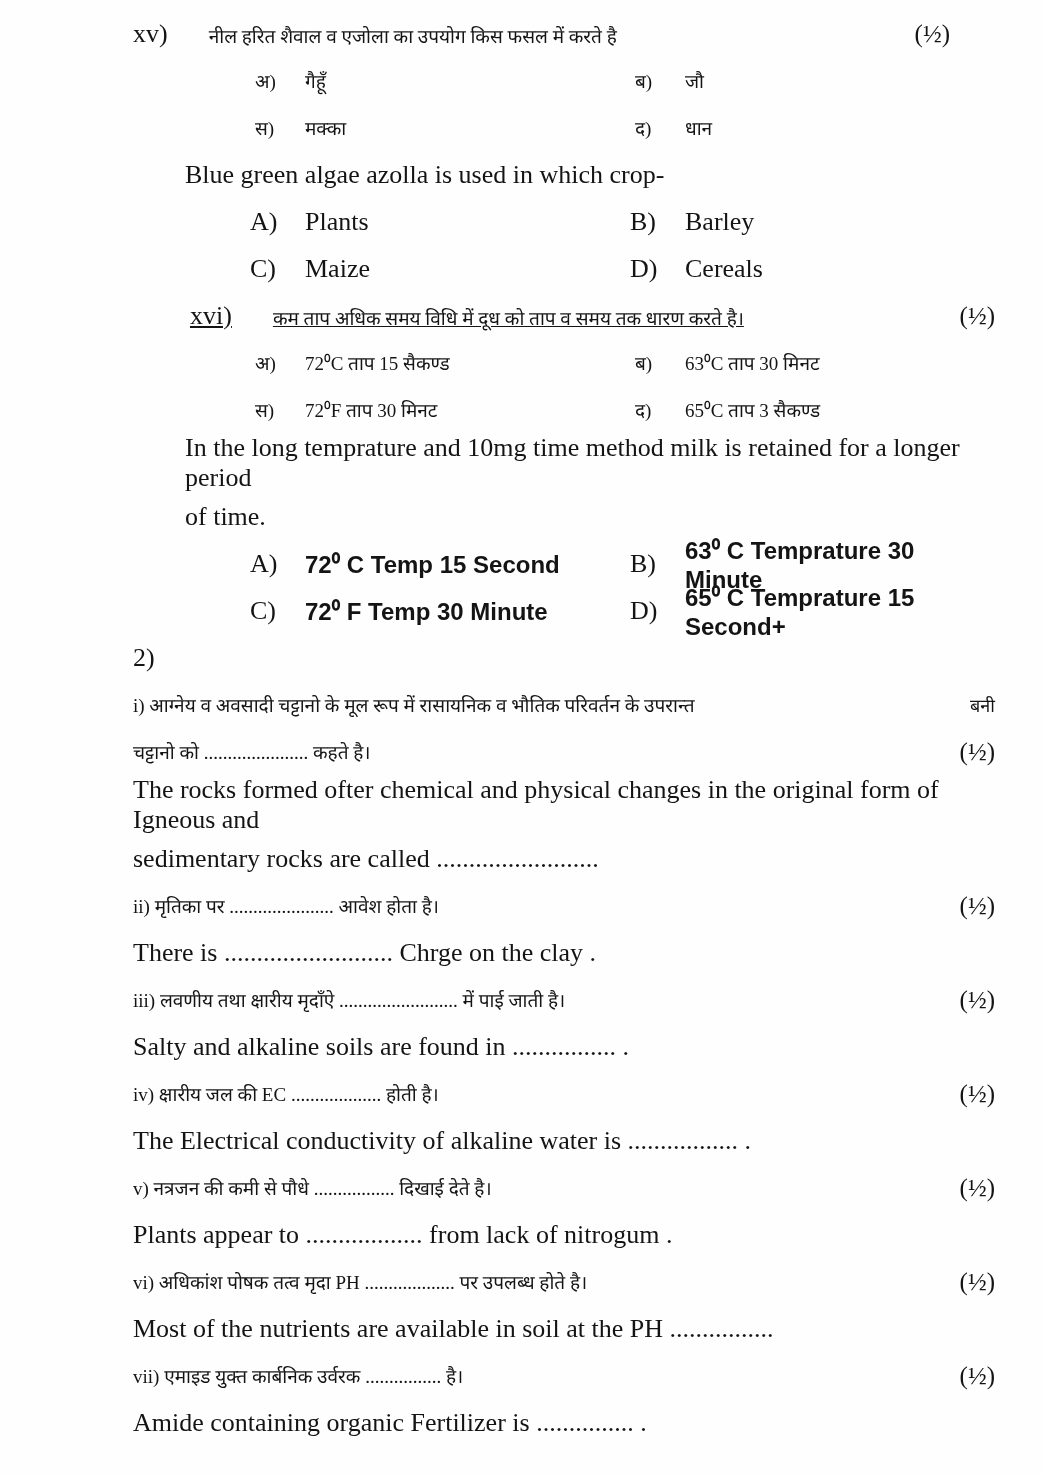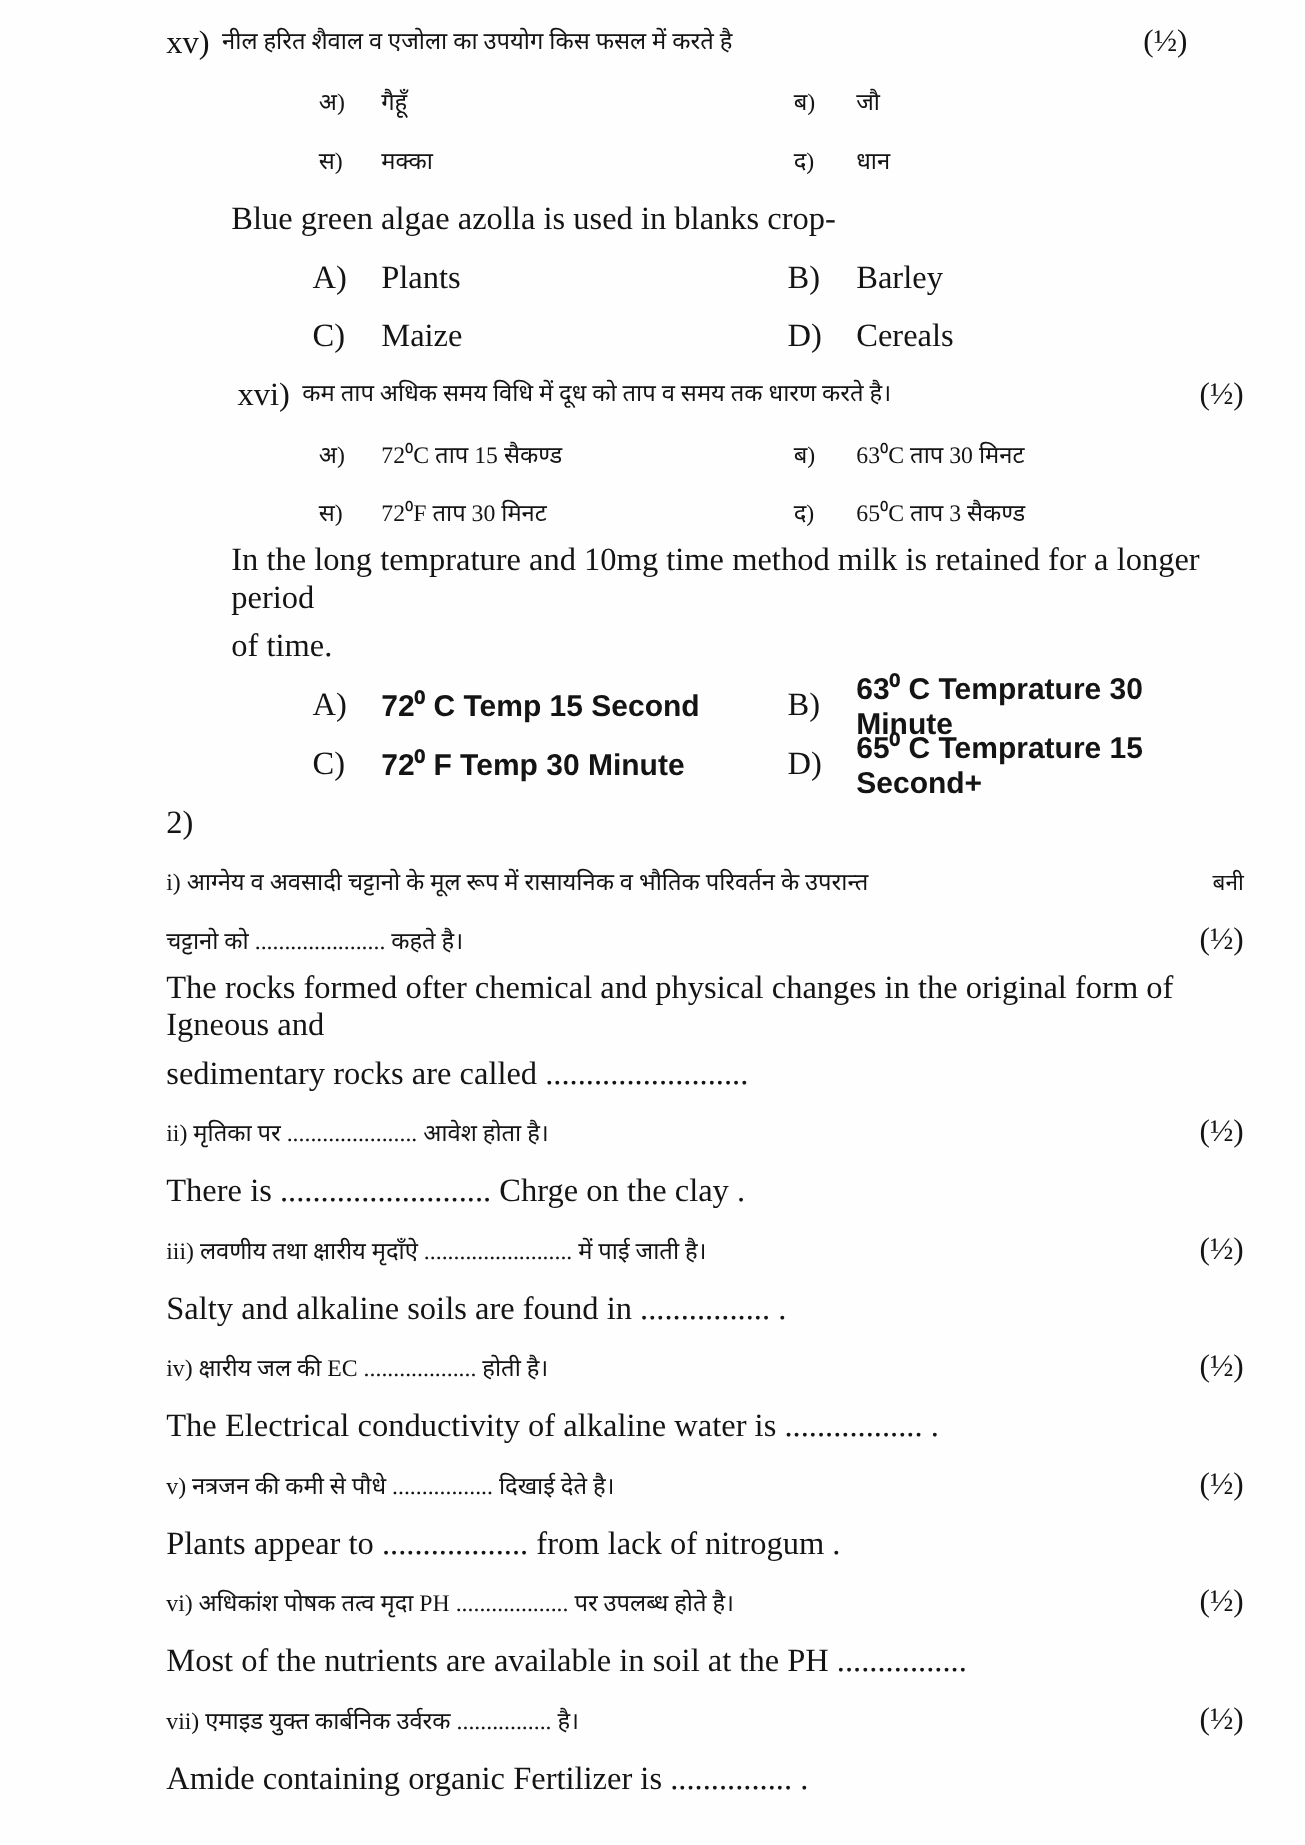--- a/index.html
+++ b/index.html
@@ -12,37 +12,37 @@
     font-family:"Liberation Serif", serif;
     padding:10px 49px 0 133px;
     overflow:hidden;
   }
   .line { display:flex; align-items:center; min-height:47px; }
   .between { justify-content:space-between; }
   .hi { font-size:19px; }
   .en { font-size:26px; }
   .sans { font-family:"Liberation Sans", sans-serif; font-weight:600; font-size:24px; }
   .q-num { margin-right:10px; white-space:nowrap; }
-  .indent-xvi { margin-left:57px; }
+  .indent-xvi { margin-left:57px;text-decoration:underline; }
   .indent-en { margin-left:52px; }
   .marks { font-size:25px; white-space:nowrap; font-family:"Liberation Serif", serif; }
   .marks-offset { margin-right:45px; }
   .tail-word { font-size:18px; }
   .opt-grid {
     display:grid;
     grid-template-columns:380px 1fr;
     grid-auto-rows:47px;
     align-items:center;
     margin-left:122px;
   }
   .opt-grid-en { margin-left:117px; }
   .opt { display:flex; align-items:center; }
   .opt-label { display:inline-block; min-width:50px; }
   .opt-label-en { min-width:55px; }
-  .flexrow { display:flex; align-items:flex-start; }
+  .flexrow { display:flex; align-items:flex-end;gap:31px; }
 </style>
 </head>
 <body>
 
 <div class="page">
 
   <div class="line between">
     <div class="flexrow">
       <span class="en q-num">xv)</span>
       <span class="hi">नील हरित शैवाल व एजोला का उपयोग किस फसल में करते है</span>
@@ -63,21 +63,21 @@
       <span class="opt-label">स)</span>
       <span>मक्का</span>
     </div>
     <div class="opt">
       <span class="opt-label">द)</span>
       <span>धान</span>
     </div>
   </div>
 
   <div class="line">
-    <span class="en indent-en">Blue green algae azolla is used in blanks crop-</span>
+    <span class="en indent-en">Blue green algae azolla is used in which crop-</span>
   </div>
 
   <div class="opt-grid opt-grid-en en">
     <div class="opt">
       <span class="opt-label opt-label-en">A)</span>
       <span>Plants</span>
     </div>
     <div class="opt">
       <span class="opt-label opt-label-en">B)</span>
       <span>Barley</span>

